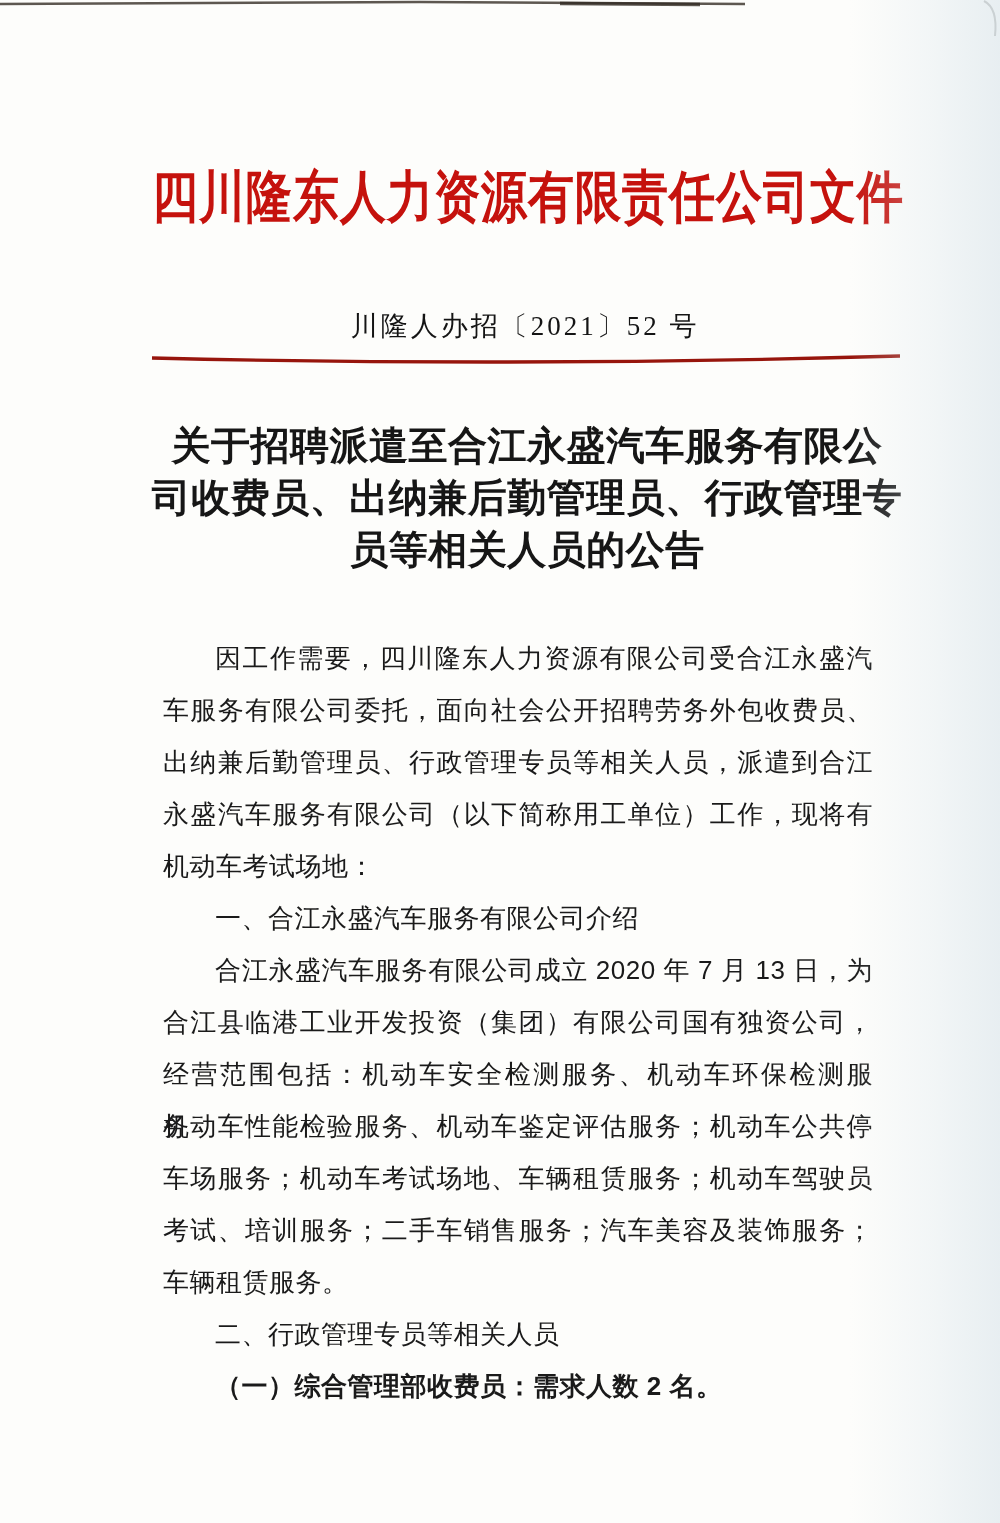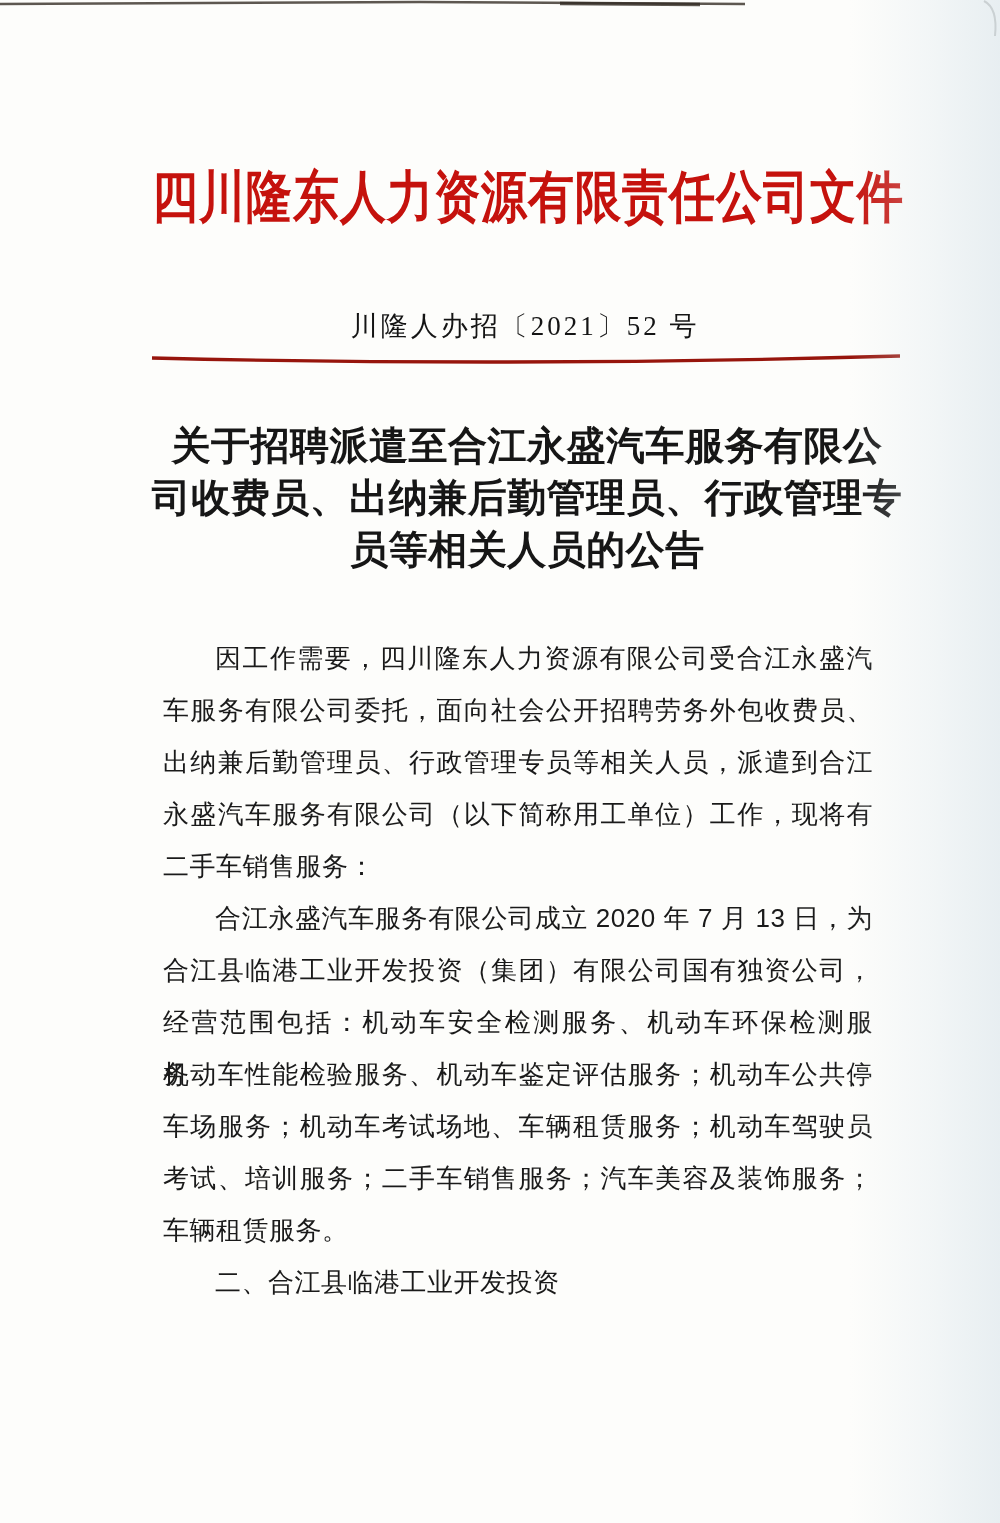--- a/index.html
+++ b/index.html
@@ -95,25 +95,27 @@
     <div>关于招聘派遣至合江永盛汽车服务有限公</div>
     <div>司收费员、出纳兼后勤管理员、行政管理专</div>
     <div>员等相关人员的公告</div>
   </div>
 
   <div id="body-text">
     <div class="ln fill indent">因工作需要，四川隆东人力资源有限公司受合江永盛汽</div>
     <div class="ln fill">车服务有限公司委托，面向社会公开招聘劳务外包收费员、</div>
     <div class="ln fill">出纳兼后勤管理员、行政管理专员等相关人员，派遣到合江</div>
     <div class="ln fill">永盛汽车服务有限公司（以下简称用工单位）工作，现将有</div>
-    <div class="ln">二手车销售服务：</div>
+    <div class="ln">机动车考试场地：</div>
+    <div class="ln indent">一、合江永盛汽车服务有限公司介绍</div>
     <div class="ln fill indent">合江永盛汽车服务有限公司成立 2020 年 7 月 13 日，为</div>
     <div class="ln fill">合江县临港工业开发投资（集团）有限公司国有独资公司，</div>
     <div class="ln fill">经营范围包括：机动车安全检测服务、机动车环保检测服务、</div>
     <div class="ln fill">机动车性能检验服务、机动车鉴定评估服务；机动车公共停</div>
     <div class="ln fill">车场服务；机动车考试场地、车辆租赁服务；机动车驾驶员</div>
     <div class="ln fill">考试、培训服务；二手车销售服务；汽车美容及装饰服务；</div>
     <div class="ln">车辆租赁服务。</div>
-    <div class="ln indent">二、合江县临港工业开发投资</div>
+    <div class="ln indent">二、行政管理专员等相关人员</div>
+    <div class="ln indent bold">（一）综合管理部收费员：需求人数 2 名。</div>
   </div>
 
   <div id="edge-tint"></div>
 </div>
 
 </body></html>

